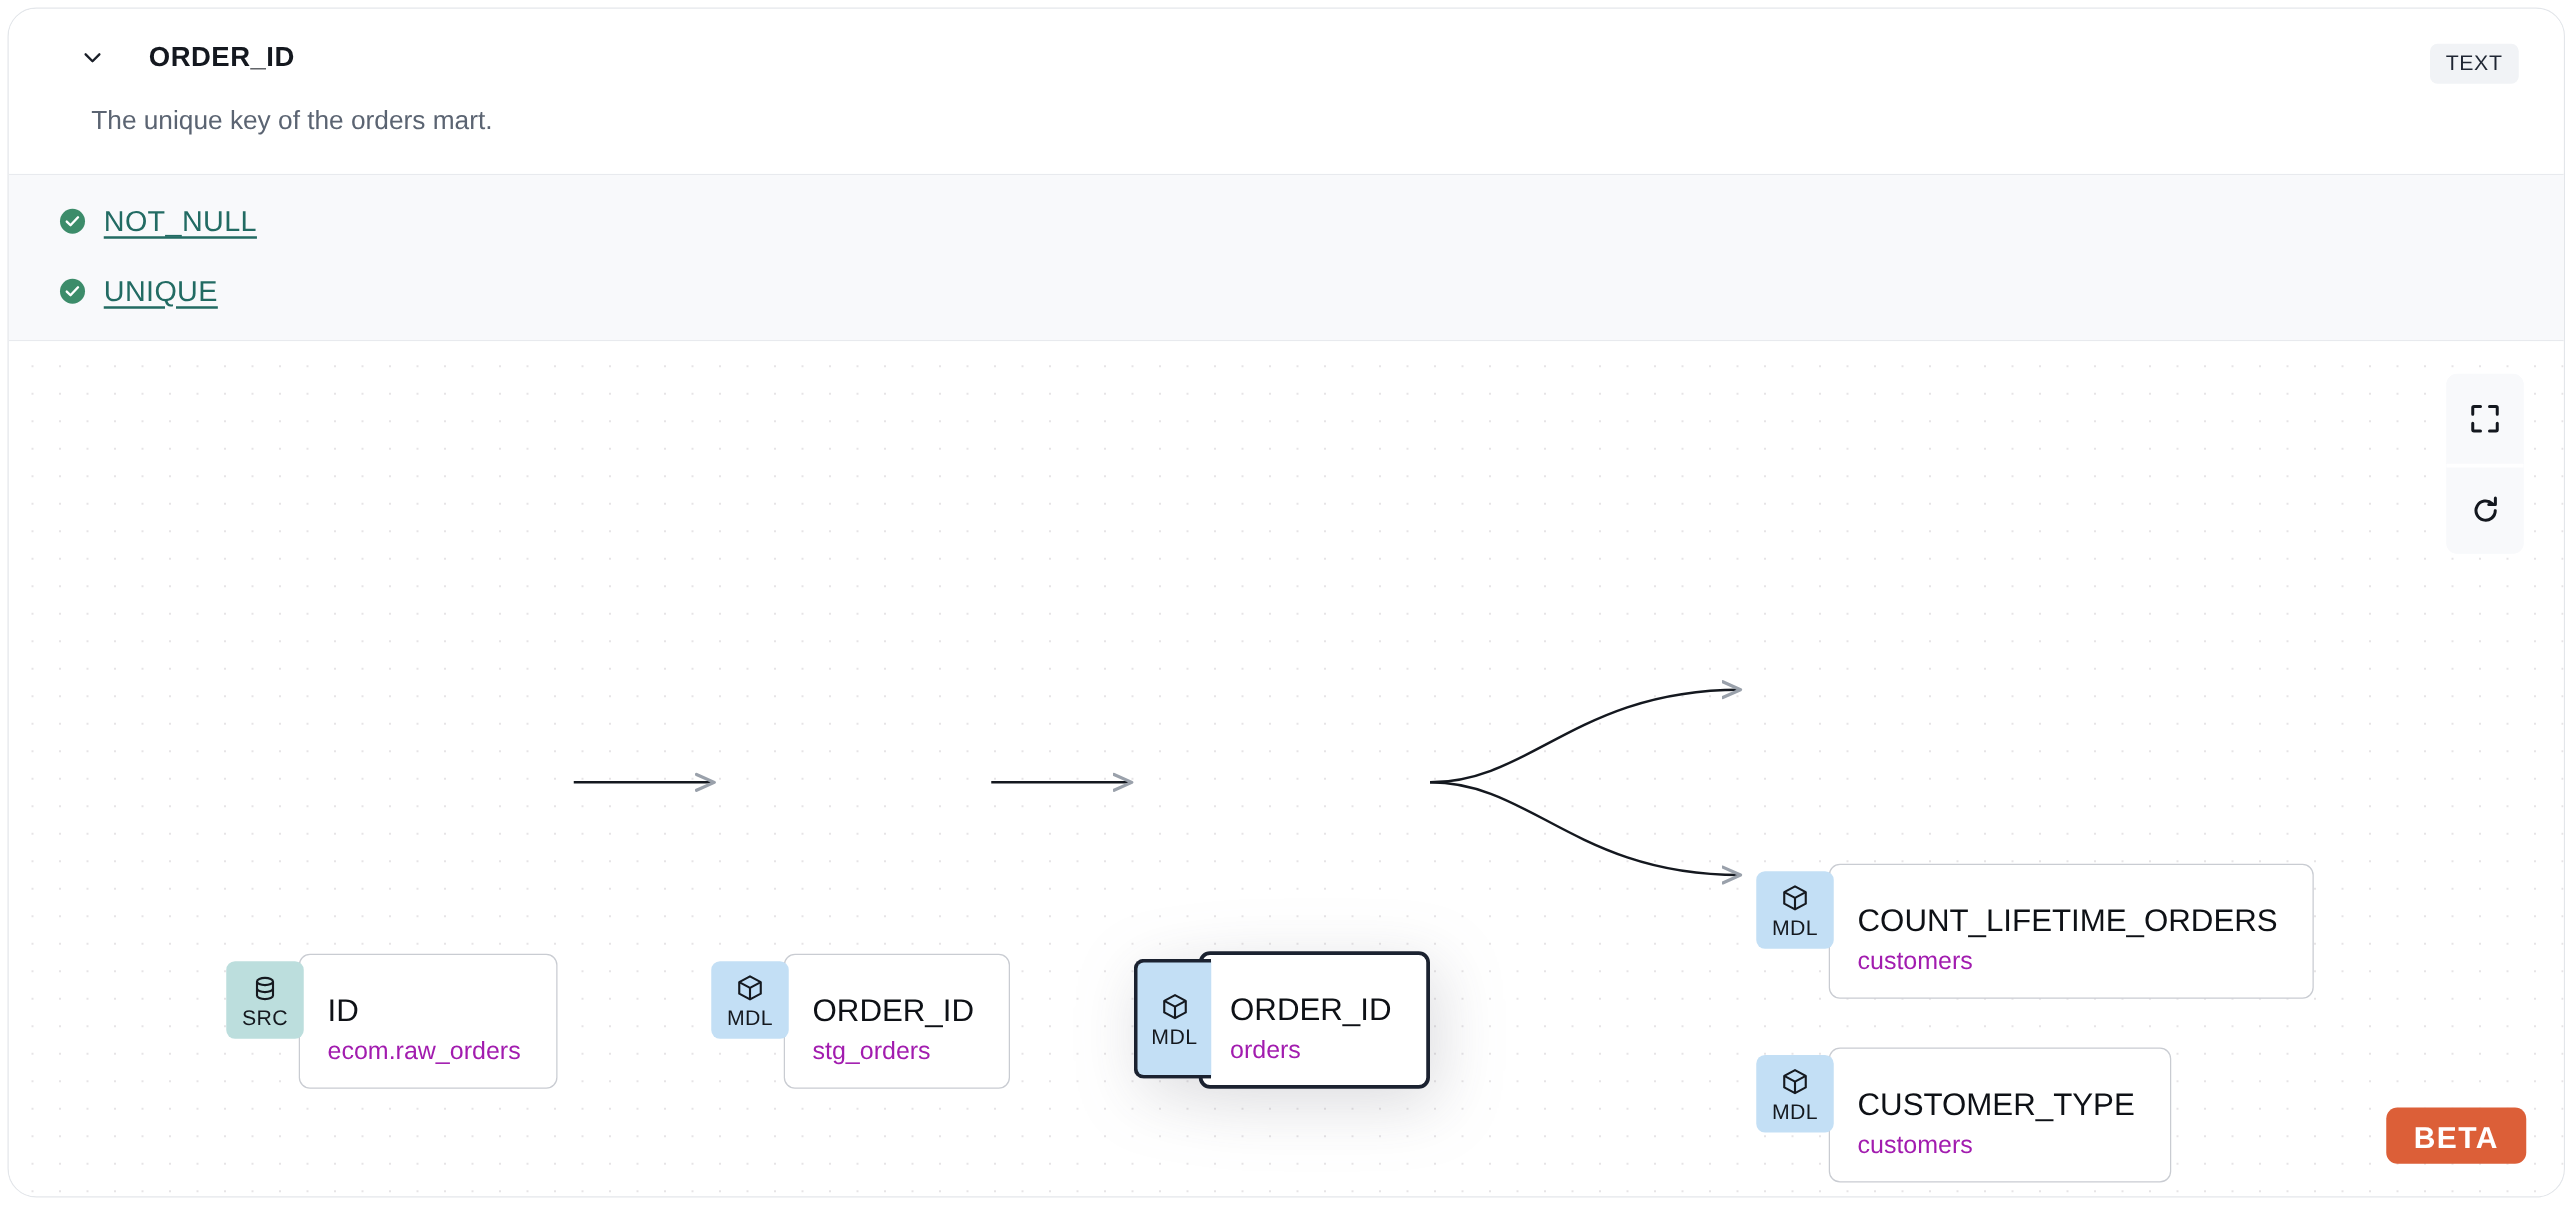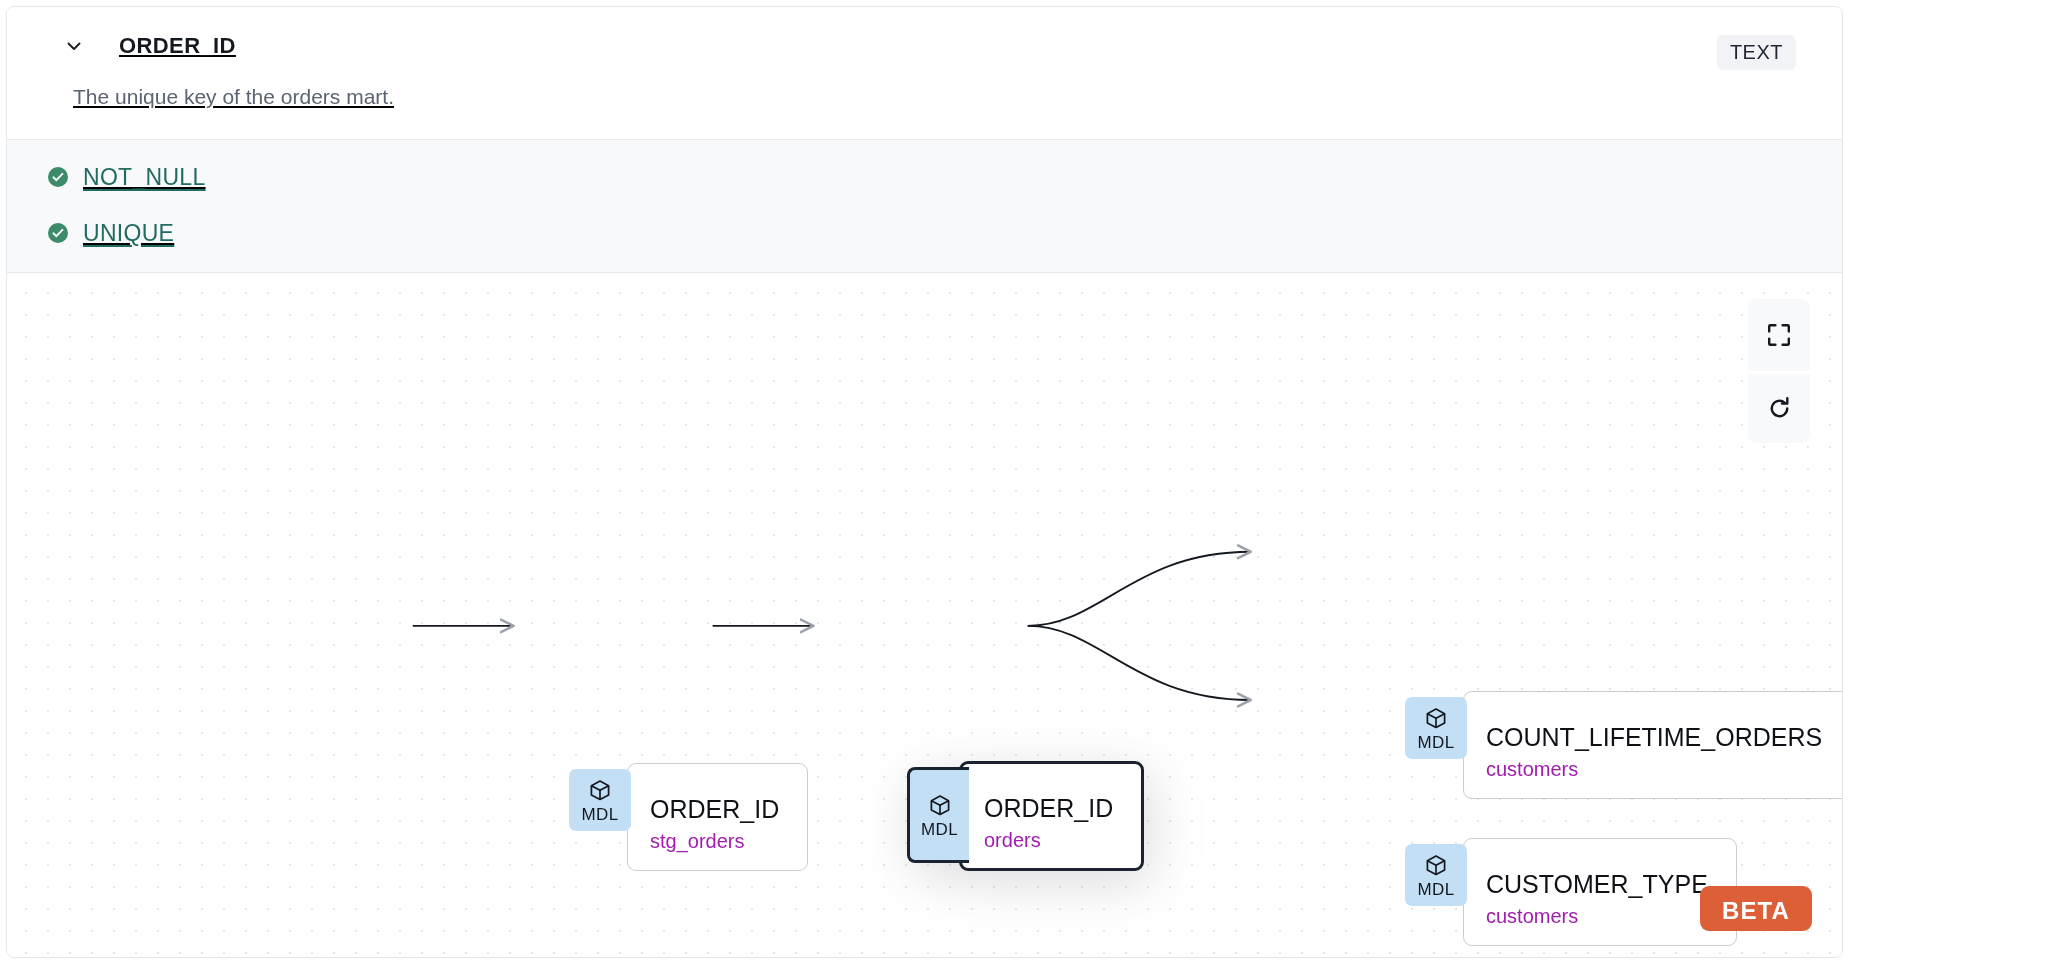--- a/index.html
+++ b/index.html
@@ -17,29 +17,28 @@
     width: 2058px;
     height: 964px;
     background: #ffffff;
   }
 
   
   .card {
     position: absolute;
     left: 6px;
     top: 6px;
-    width: 1837px;
+    width: 2046px;
     height: 952px;
     background: #ffffff;
     border: 1px solid #e3e6ea;
-    border-radius: 8px;
+    border-radius: 23px;
     overflow: hidden;
     display: flex;
     flex-direction: column;
-    text-decoration: underline;
   }
 
   
   .header {
     position: relative;
     flex: 0 0 auto;
     padding: 22px 28px 18px 30px;
     background: #ffffff;
   }
 
@@ -66,25 +65,25 @@
     font-size: 22px;
     font-weight: 600;
     letter-spacing: 0.4px;
     color: #14181f;
     margin-left: 30px;
     white-space: nowrap;
   }
 
   .type-badge {
     position: absolute;
-    right: 46px;
+    right: 36px;
     top: 28px;
     background: #f1f3f6;
     color: #1f2633;
-    font-size: 20px;
+    font-size: 17px;
     font-weight: 500;
     letter-spacing: 0.5px;
     padding: 7px 13px 8px;
     border-radius: 6px;
     line-height: 1;
   }
 
   .description {
     margin: 22px 0 12px 36px;
     font-size: 21px;
@@ -325,20 +324,34 @@
 
         <path d="M452 357 L564 357" stroke="#14181f" stroke-width="2" fill="none" marker-end="url(#ah)"></path>
 
         <path d="M786 357 L898 357" stroke="#14181f" stroke-width="2" fill="none" marker-end="url(#ah)"></path>
 
         <path d="M1137 357 C1218 357, 1255 282, 1385 282" stroke="#14181f" stroke-width="2" fill="none" marker-end="url(#ah)"></path>
 
         <path d="M1137 357 C1218 357, 1255 432, 1385 432" stroke="#14181f" stroke-width="2" fill="none" marker-end="url(#ah)"></path>
       </svg>
 
+      <div class="node" style="left:174px; top:490px;">
+        <div class="node-badge src">
+          <svg width="26" height="26" viewBox="0 0 26 26" fill="none">
+            <ellipse cx="13" cy="7.2" rx="6.4" ry="2.9" stroke="#15191f" stroke-width="1.7"></ellipse>
+            <path d="M6.6 7.2 v5.6 c0 1.6 2.87 2.9 6.4 2.9 s6.4-1.3 6.4-2.9 V7.2" stroke="#15191f" stroke-width="1.7" fill="none"></path>
+            <path d="M6.6 12.8 v5.6 c0 1.6 2.87 2.9 6.4 2.9 s6.4-1.3 6.4-2.9 v-5.6" stroke="#15191f" stroke-width="1.7" fill="none"></path>
+          </svg>
+          <span class="badge-label">SRC</span>
+        </div>
+        <div class="node-body">
+          <div class="node-name">ID</div>
+          <div class="node-sub">ecom.raw_orders</div>
+        </div>
+      </div>
 
       <div class="node" style="left:562px; top:490px;">
         <div class="node-badge mdl">
           <svg width="26" height="26" viewBox="0 0 26 26" fill="none">
             <path d="M13 3.1 L21.6 7.7 V16.9 L13 21.5 L4.4 16.9 V7.7 Z" stroke="#15191f" stroke-width="1.7" fill="none" stroke-linejoin="round"></path>
             <path d="M4.4 7.7 L13 12.3 L21.6 7.7" stroke="#15191f" stroke-width="1.7" fill="none" stroke-linejoin="round"></path>
             <path d="M13 12.3 V21.5" stroke="#15191f" stroke-width="1.7" fill="none"></path>
           </svg>
           <span class="badge-label">MDL</span>
         </div>

